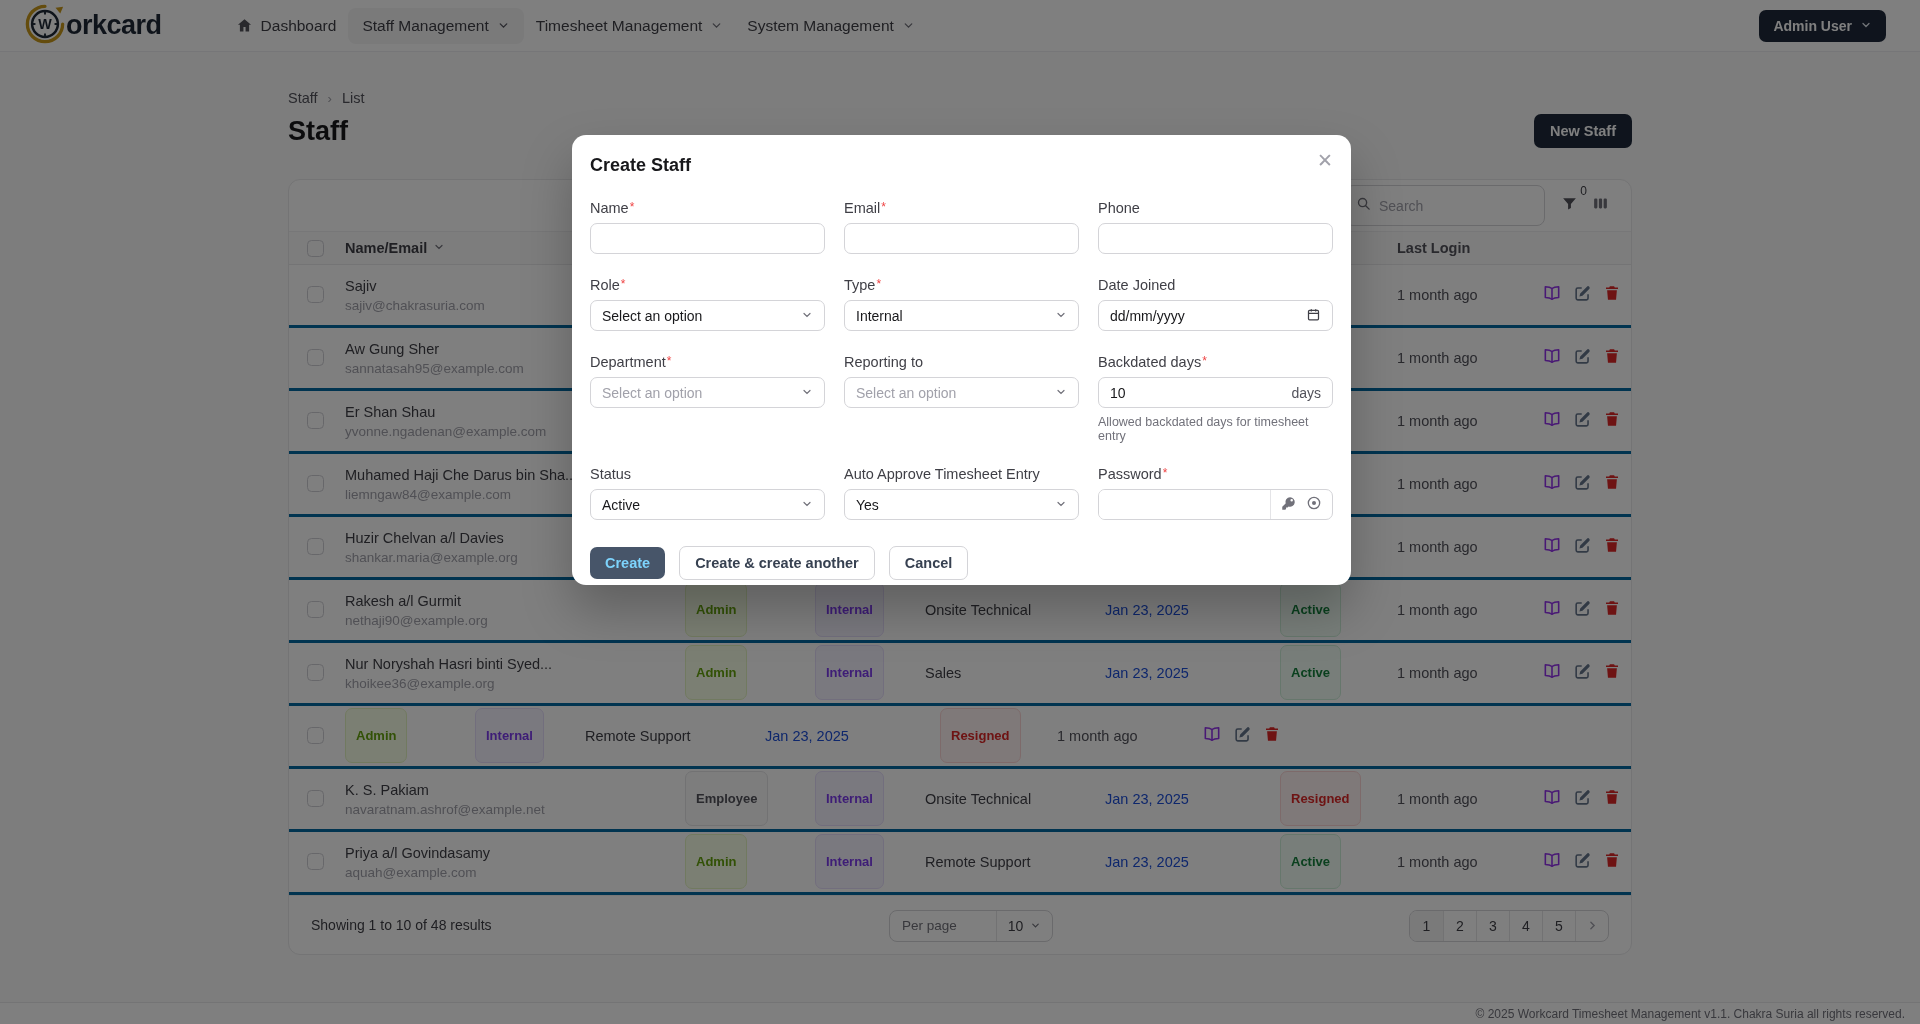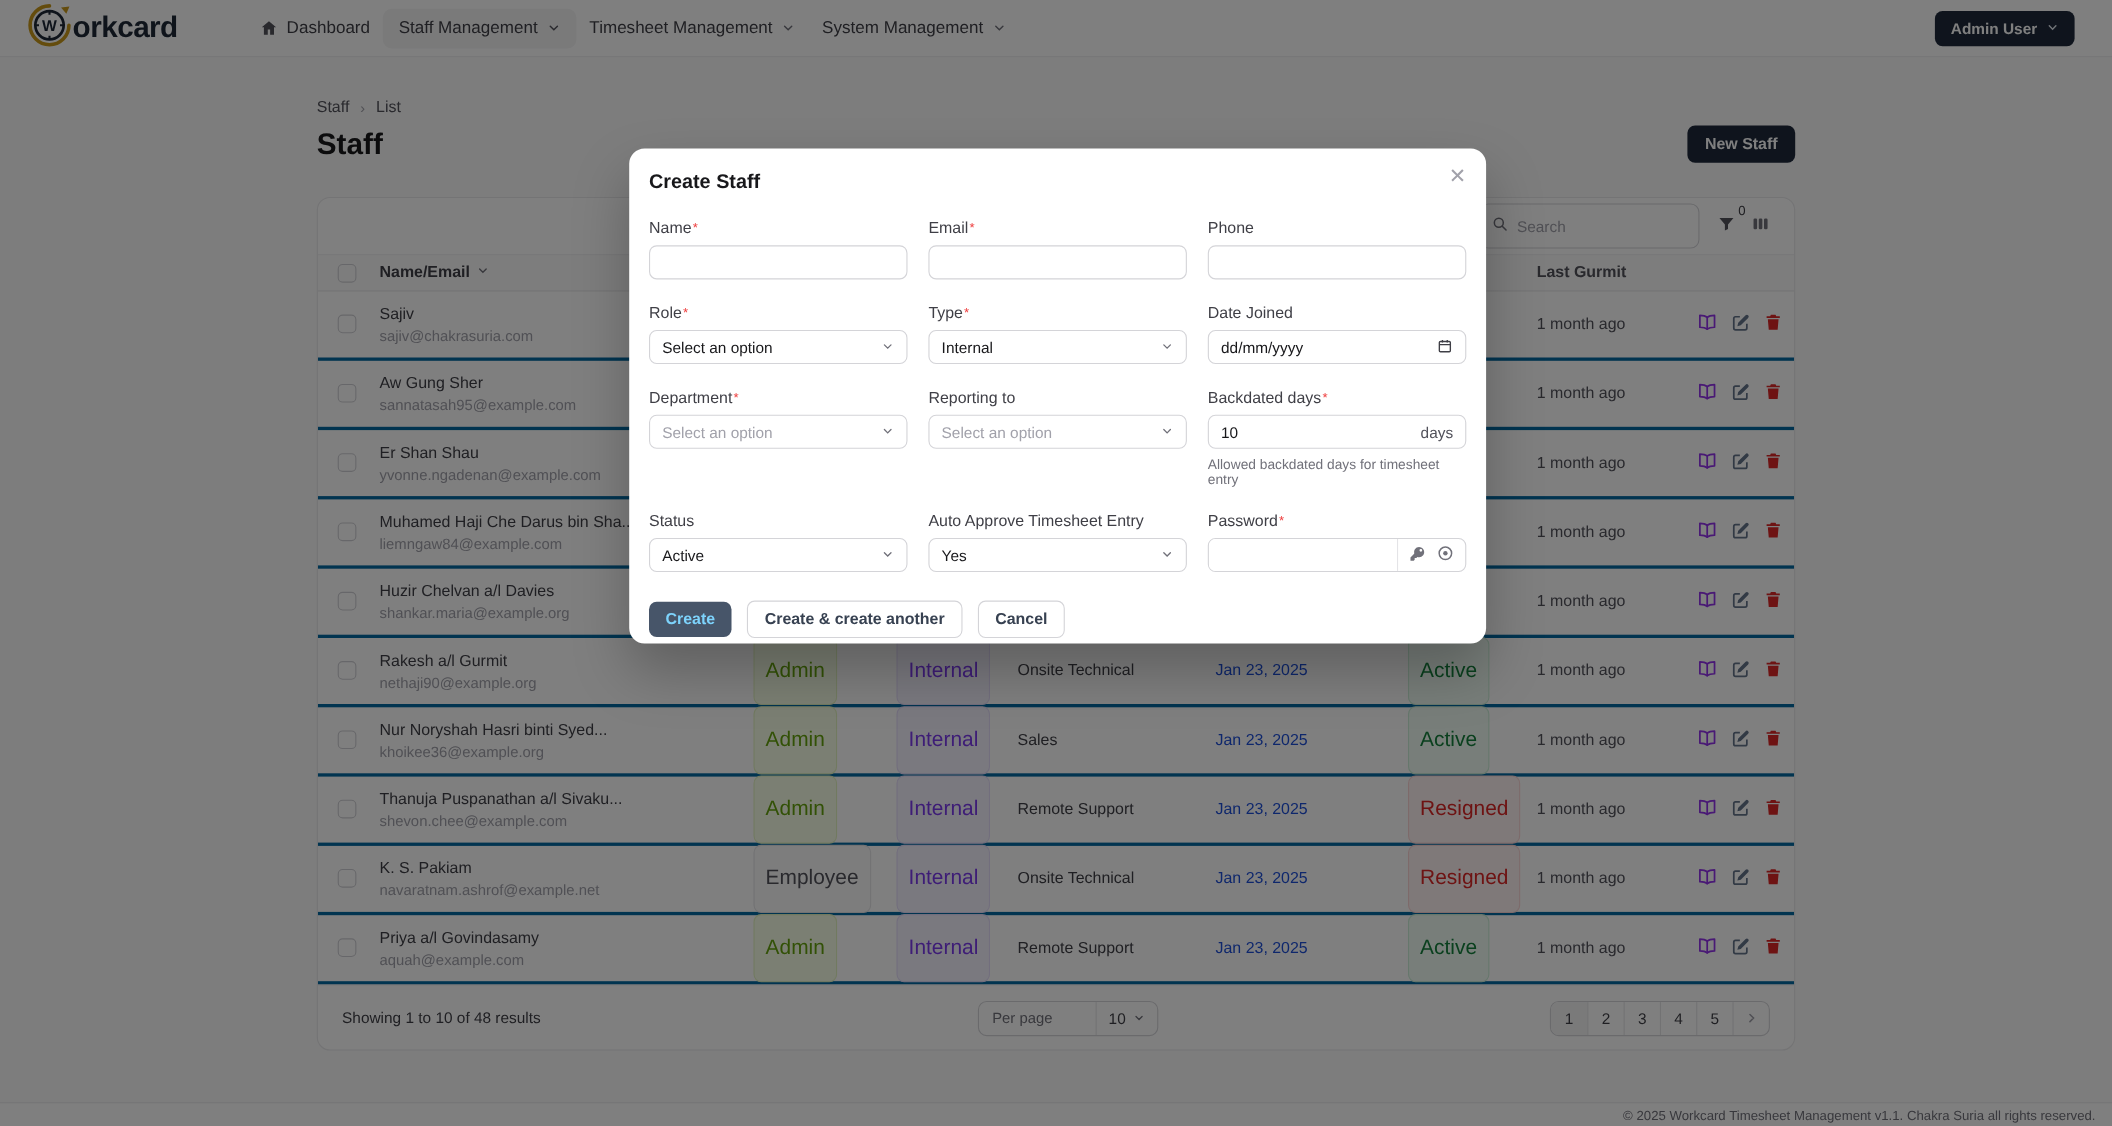--- a/index.html
+++ b/index.html
@@ -50,21 +50,21 @@
   .c-role { flex:0 0 130px; }
   .c-type { flex:0 0 110px; }
   .c-dept { flex:0 0 180px; color:#3f3f46; }
   .c-date { flex:0 0 175px; color:#1d4ed8; }
   .c-status { flex:0 0 117px; }
   .c-login { flex:0 0 145px; color:#52525b; }
   .c-actions { flex:1 1 auto; display:flex; align-items:center; gap:11px; }
   .checkbox { width:17px; height:17px; border:1.5px solid #cfcfd4; border-radius:4.5px; background:transparent; cursor:pointer; }
   .nm { font-weight:500; color:#3f3f46; line-height:1.25; }
   .em { font-size:13.5px; color:#a1a1aa; margin-top:3px; }
-  .badge { display:inline-block; padding:19px 10px; border-radius:7px; font-size:19px; font-weight:400; border:1px solid transparent; }
+  .badge { display:inline-block; padding:19px 10px; border-radius:7px; font-size:13px; font-weight:700; border:1px solid transparent; }
   .badge.lime   { color:#65a30d; background:#f7fee7; border-color:#e3f4c0; }
   .badge.gray   { color:#52525b; background:#fafafa; border-color:#e4e4e7; }
   .badge.purple { color:#7c3aed; background:#f5f3ff; border-color:#e4dcfa; }
   .badge.green  { color:#15803d; background:#f0fdf4; border-color:#cceed8; }
   .badge.red    { color:#dc2626; background:#fef2f2; border-color:#fbd5d5; }
   .icon-btn { background:none; border:none; padding:0; cursor:pointer; display:flex; align-items:center; }
 
   .pagination { height:60px; border-top:1px solid #f0f0f1; position:relative; }
   .pg-summary { position:absolute; left:22px; top:50%; transform:translateY(-50%); font-size:14px; color:#3f3f46; }
   .perpage { position:absolute; left:600px; top:14px; display:flex; align-items:stretch; border:1px solid #d4d4d8;
@@ -230,21 +230,21 @@
             <svg width="12" height="12" viewBox="0 0 24 24" fill="none" stroke="#71717a" stroke-width="2.4" stroke-linecap="round">
                 <path d="M6 9l6 6 6-6"></path>
               </svg>
           </span>
         </div>
         <div class="c-role">Role</div>
         <div class="c-type">Type</div>
         <div class="c-dept">Department</div>
         <div class="c-date">Date Joined</div>
         <div class="c-status">Status</div>
-        <div class="c-login">Last Gurmit</div>
+        <div class="c-login">Last Login</div>
         <div class="c-actions"></div>
       </div>
 
       <div id="tbody">
           <div class="trow">
             <div class="c-check">
               <div class="checkbox"></div>
             </div>
             <div class="c-name">
               <div>
@@ -490,26 +490,20 @@
               <button class="icon-btn">
                 <span><svg width="18" height="18" viewBox="0 0 24 24" fill="#dc2626">
                     <path d="M9.2 3h5.6l.9 1.8H20v2H4v-2h4.3L9.2 3zM5.5 8.3h13L17.4 21H6.6L5.5 8.3z"></path>
                   </svg></span>
               </button>
             </div>
           </div>
           <div class="trow">
             <div class="c-check">
               <div class="checkbox"></div>
-            </div>
-            <div class="c-name">
-              <div>
-                <div class="nm">Thanuja Puspanathan a/l Sivaku...</div>
-                <div class="em">shevon.chee@example.com</div>
-              </div>
             </div>
             <div class="c-role"><span class="badge lime">Admin</span></div>
             <div class="c-type"><span class="badge purple">Internal</span></div>
             <div class="c-dept">Remote Support</div>
             <div class="c-date">Jan 23, 2025</div>
             <div class="c-status"><span class="badge red">Resigned</span></div>
             <div class="c-login">1 month ago</div>
             <div class="c-actions">
               <button class="icon-btn">
                 <span><svg width="20" height="20" viewBox="0 0 24 24" fill="none" stroke="#9333ea" stroke-width="1.9" stroke-linejoin="round" stroke-linecap="round">

